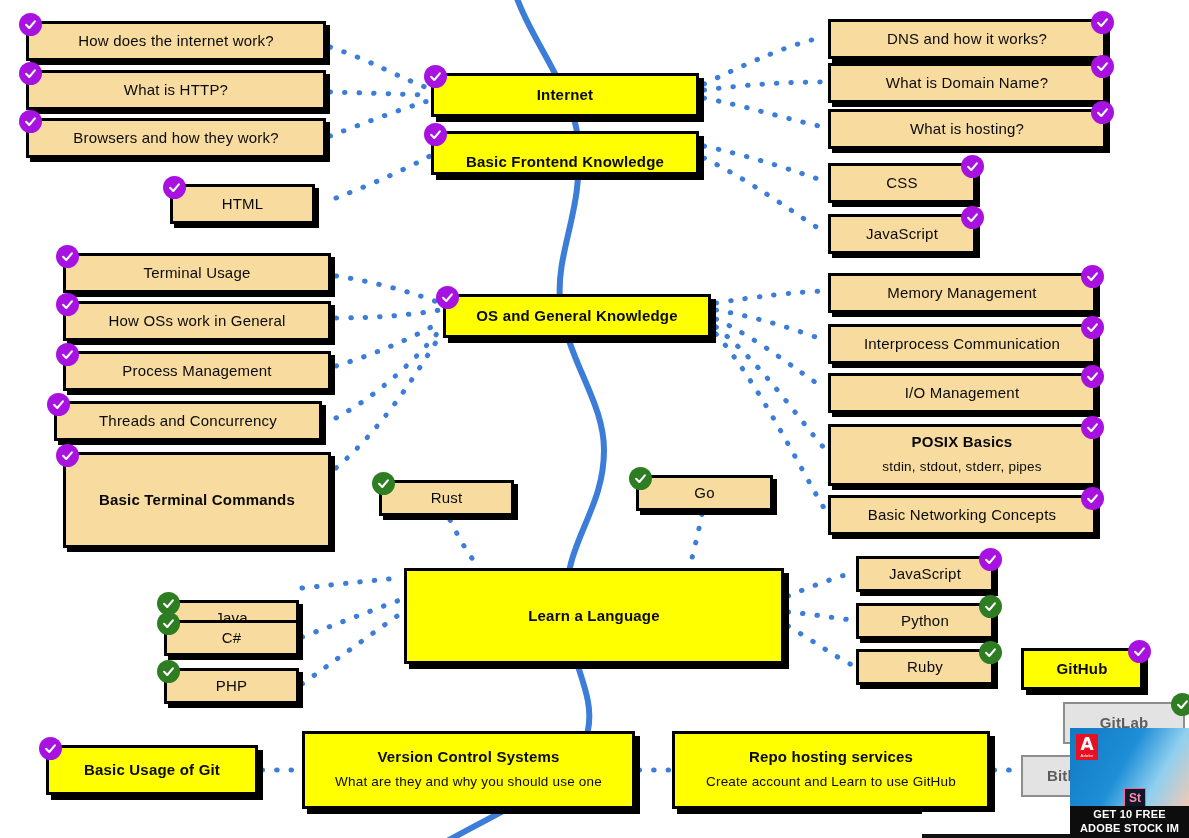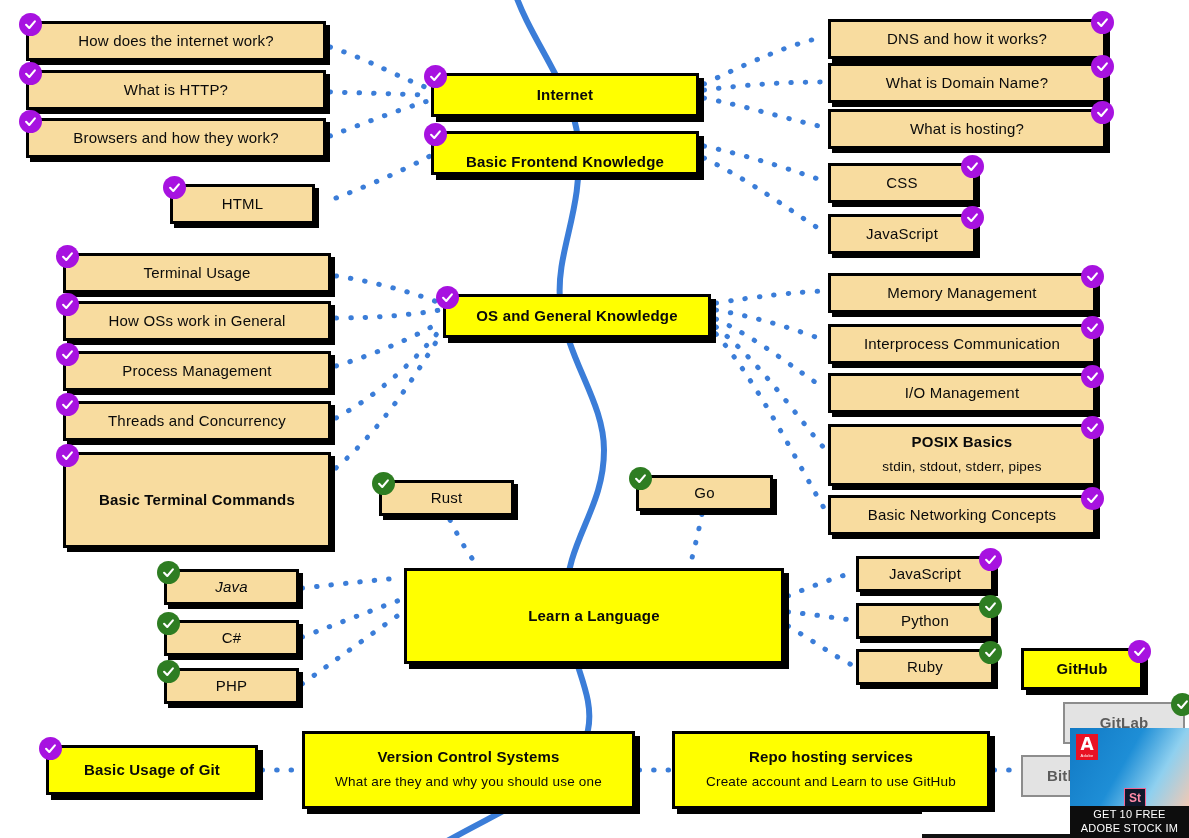--- a/index.html
+++ b/index.html
@@ -64,21 +64,21 @@
     background:linear-gradient(120deg,#1179c4 0%,#1e8ed6 45%,#8fd0ef 72%,#f0c9b4 100%);}
   #ad .adobe-logo{position:absolute;left:6px;top:6px;width:22px;height:26px;background:#e81123;
     display:flex;align-items:flex-end;justify-content:center;}
   #ad .adobe-logo .a{color:#fff;font-size:17px;font-weight:bold;line-height:1;margin-bottom:7px;
     font-family:"DejaVu Sans", sans-serif;}
   #ad .adobe-logo .w{position:absolute;bottom:2px;color:#fff;font-size:4px;letter-spacing:.3px;}
   #ad .st-badge{position:absolute;left:54px;top:60px;width:20px;height:17px;background:#0f172a;
     border:1px solid #f06292;color:#ff8aa8;font-size:12px;font-weight:bold;
     display:flex;align-items:center;justify-content:center;}
   #ad .ad-text{position:absolute;left:0;top:78px;width:119px;height:32px;background:#0d0d0d;
-    color:#ffffff;font-size:11px;font-weight:normal;line-height:1.25;
+    color:#ffffff;font-size:11px;font-weight:bold;line-height:1.25;
     display:flex;flex-direction:column;align-items:center;justify-content:center;
     letter-spacing:.2px;white-space:nowrap;overflow:hidden;}
   #white-strip{position:absolute;left:922px;bottom:0;width:181px;height:26px;background:#ffffff;z-index:35;}
   #white-strip2{position:absolute;left:922px;bottom:0;width:181px;height:4px;background:#111;z-index:36;}
 </style>
 </head>
 <body>
 
 <div id="canvas">
 
@@ -226,21 +226,21 @@
         </span>
       </div>
       <div class="node" style="left: 63px; top: 351px; width: 268px; height: 40px;">
         <span class="title">Process Management</span>
         <span class="check purple tl">
           <svg viewBox="0 0 24 24" aria-hidden="true">
             <path d="M5 12.5 L10 17.5 L19 7" fill="none" stroke="#ffffff" stroke-width="3.4" stroke-linecap="round" stroke-linejoin="round"></path>
           </svg>
         </span>
       </div>
-      <div class="node" style="left: 63px; top: 401px; width: 268px; height: 40px;">
+      <div class="node" style="left: 54px; top: 401px; width: 268px; height: 40px;">
         <span class="title">Threads and Concurrency</span>
         <span class="check purple tl">
           <svg viewBox="0 0 24 24" aria-hidden="true">
             <path d="M5 12.5 L10 17.5 L19 7" fill="none" stroke="#ffffff" stroke-width="3.4" stroke-linecap="round" stroke-linejoin="round"></path>
           </svg>
         </span>
       </div>
       <div class="node" style="left: 63px; top: 452px; width: 268px; height: 96px;">
         <span class="title" style="font-weight: bold;">Basic Terminal Commands</span>
         <span class="check purple tl">
@@ -307,21 +307,21 @@
         </span>
       </div>
       <div class="node" style="left: 636px; top: 475px; width: 137px; height: 36px;">
         <span class="title">Go</span>
         <span class="check green tl">
           <svg viewBox="0 0 24 24" aria-hidden="true">
             <path d="M5 12.5 L10 17.5 L19 7" fill="none" stroke="#ffffff" stroke-width="3.4" stroke-linecap="round" stroke-linejoin="round"></path>
           </svg>
         </span>
       </div>
-      <div class="node" style="left: 164px; top: 569px; width: 135px; height: 36px; font-style: italic;">
+      <div class="node" style="left: 164px; top: 600px; width: 135px; height: 36px;">
         <span class="title">Java</span>
         <span class="check green tl">
           <svg viewBox="0 0 24 24" aria-hidden="true">
             <path d="M5 12.5 L10 17.5 L19 7" fill="none" stroke="#ffffff" stroke-width="3.4" stroke-linecap="round" stroke-linejoin="round"></path>
           </svg>
         </span>
       </div>
       <div class="node" style="left: 164px; top: 620px; width: 135px; height: 36px;">
         <span class="title">C#</span>
         <span class="check green tl">

